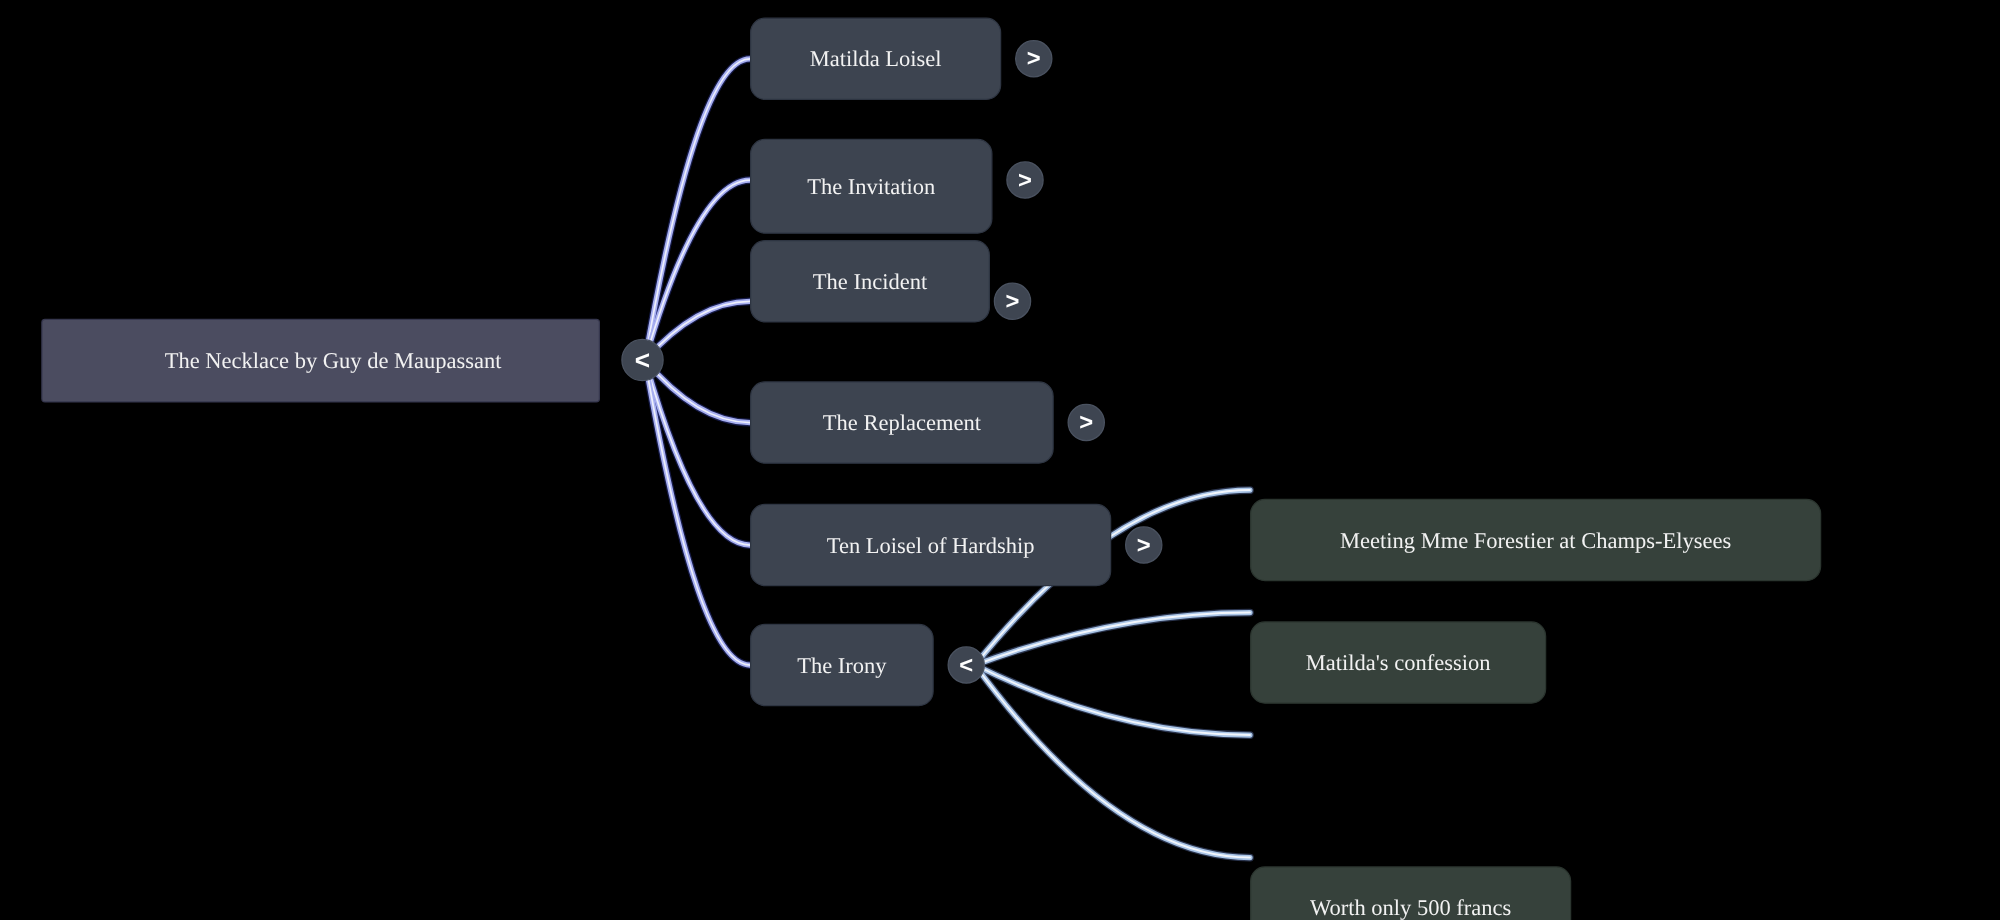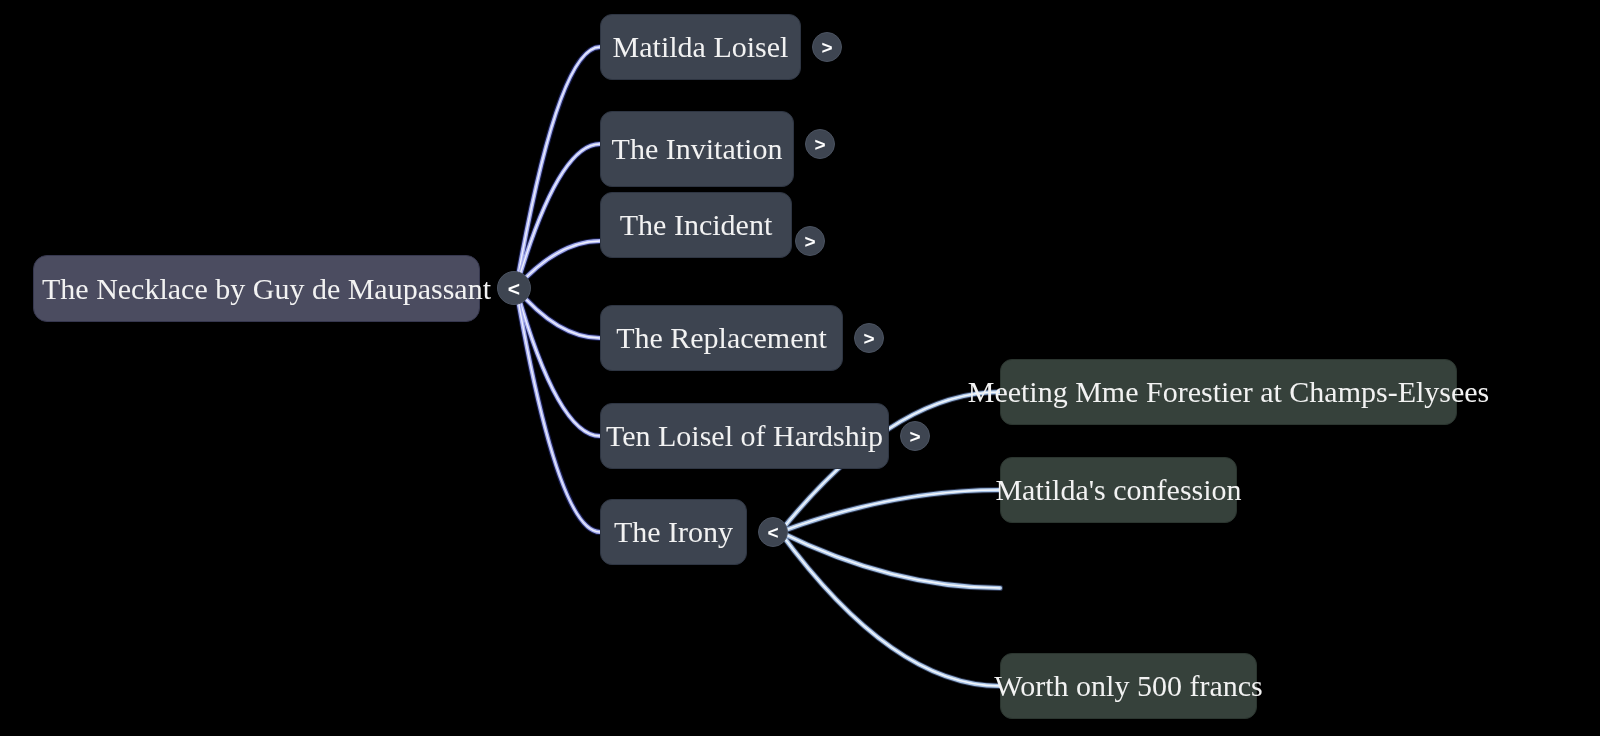--- a/index.html
+++ b/index.html
@@ -41,37 +41,38 @@
   .links-l2 path.core { stroke: var(--link-core, #fff); stroke-width: 1.5; opacity: 0.85; }
 
   .node {
     position: absolute;
     display: flex;
     align-items: center;
     justify-content: center;
     border-radius: 12px;
     box-sizing: border-box;
     color: var(--node-text, #f2f2f2);
-    font-size: 30px;
+    font-size: 18px;
     white-space: nowrap;
     cursor: pointer;
   }
   .node.root {
     background: var(--root-fill, #4b4c60);
     border: 1px solid var(--root-border, #36374e);
-    border-radius: 14px;
+    border-radius: 3px;
     padding-left: 20px;
   }
   .node.branch {
     background: var(--branch-fill, #3d4450);
     border: 1px solid var(--branch-border, #2e3542);
   }
   .node.leaf {
     background: var(--leaf-fill, #36413b);
     border: 1px solid var(--leaf-border, #2b352f);
+    margin-top: 40px;
   }
   .expander {
     position: absolute;
     width: 30px;
     height: 30px;
     border-radius: 50%;
     background: var(--expander-fill, #3e4551);
     border: 1px solid var(--expander-border, #4a5260);
     box-sizing: border-box;
     display: flex;

